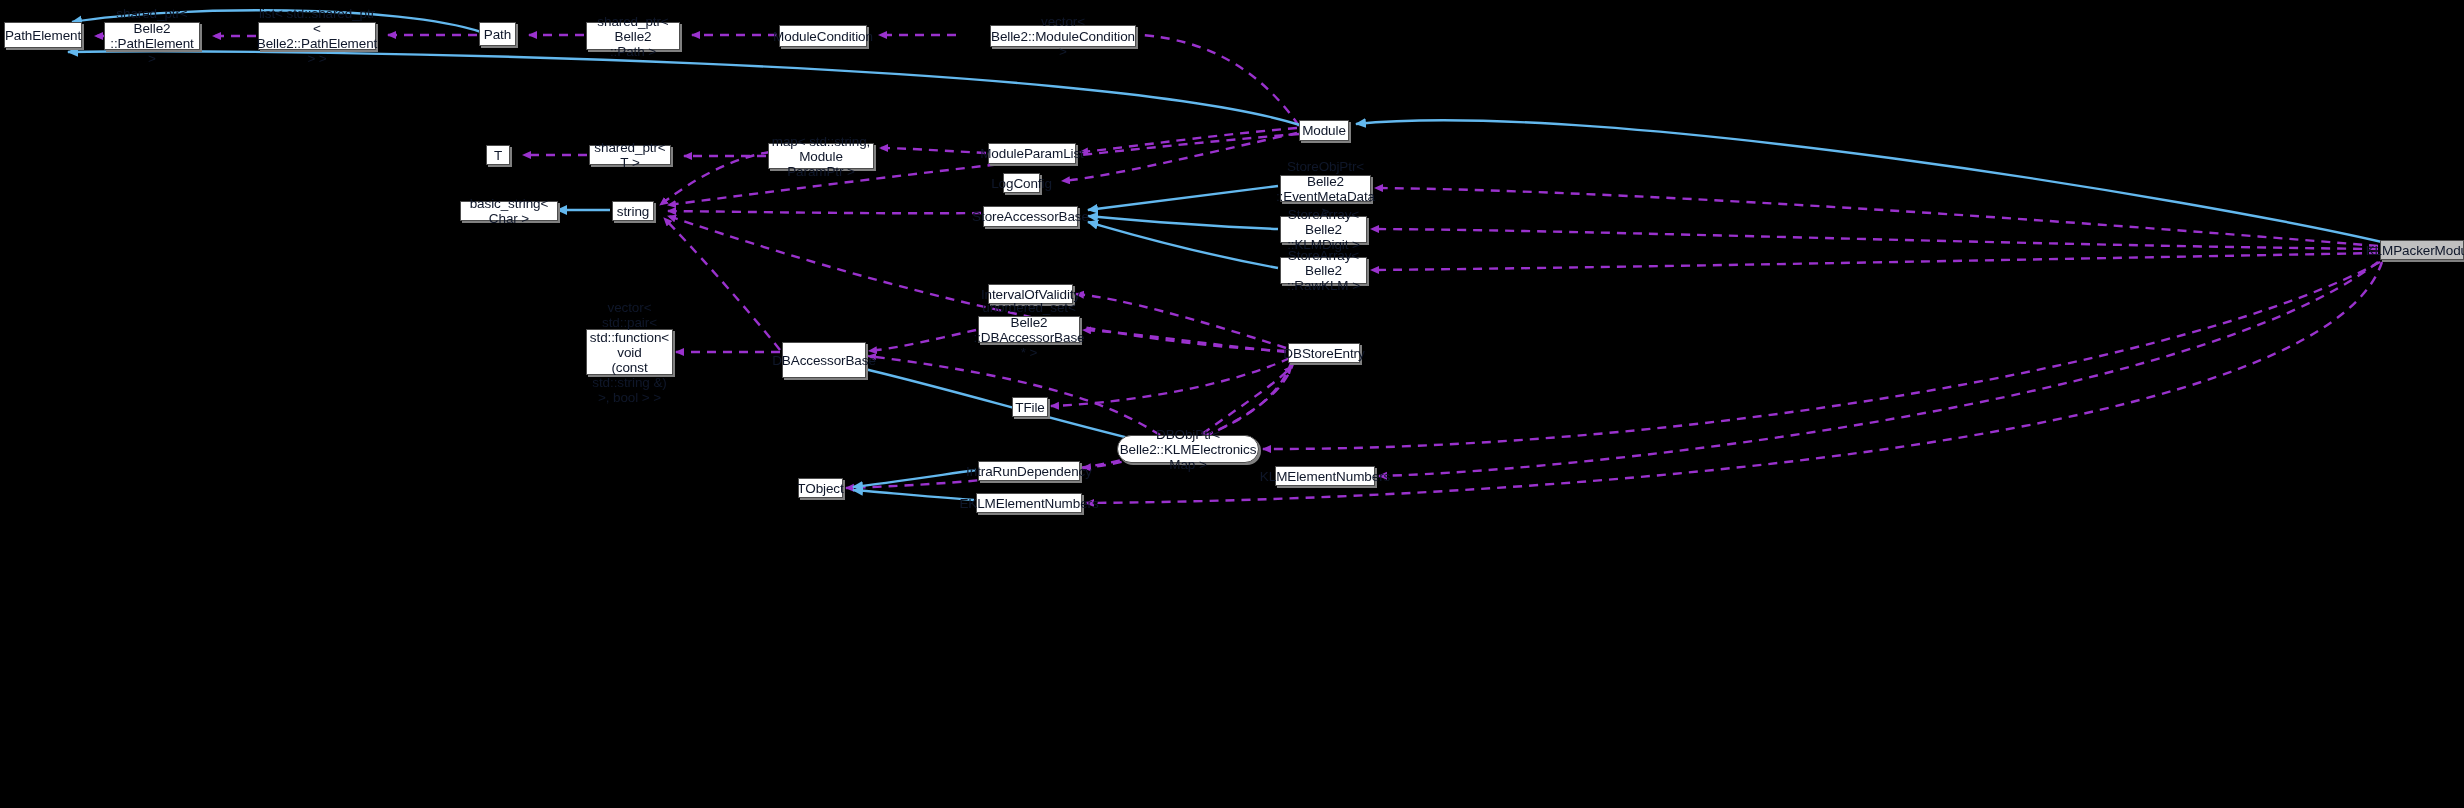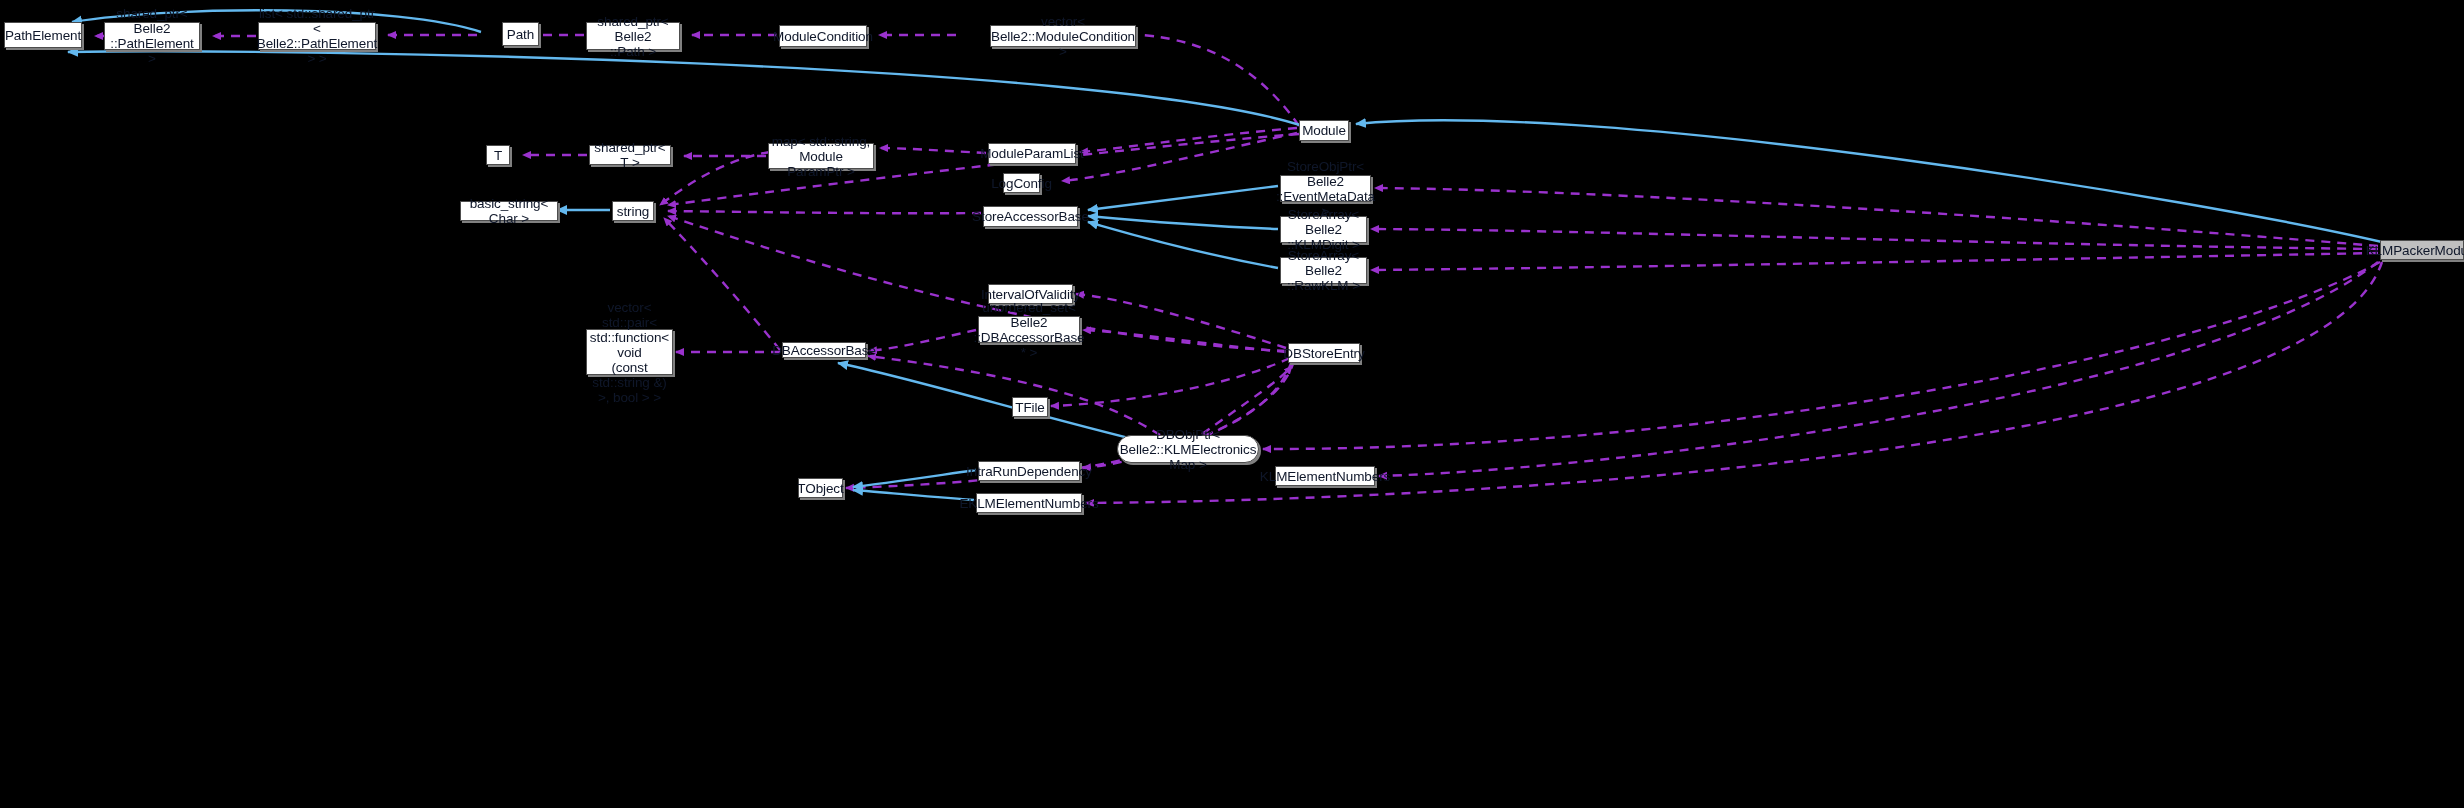--- a/index.html
+++ b/index.html
@@ -112,21 +112,21 @@
       <path d="M 976,470 C 920,478 880,484 853,487"></path>
       <path d="M 974,500 C 920,496 880,492 853,490"></path>
     </g>
   </svg>
 
   <div class="node" style="left: 4px; top: 22px; width: 78px; height: 26px;">PathElement</div>
   <div class="node" style="left: 104px; top: 22px; width: 96px; height: 28px;">shared_ptr&lt; Belle2
 ::PathElement &gt;</div>
   <div class="node" style="left: 258px; top: 22px; width: 118px; height: 28px;">list&lt; std::shared_ptr
 &lt; Belle2::PathElement &gt; &gt;</div>
-  <div class="node" style="left: 479px; top: 22px; width: 37px; height: 24px; margin-left: 23px;">Path</div>
+  <div class="node" style="left: 479px; top: 22px; width: 37px; height: 24px;">Path</div>
   <div class="node" style="left: 586px; top: 22px; width: 94px; height: 28px;">shared_ptr&lt; Belle2
 ::Path &gt;</div>
   <div class="node" style="left: 779px; top: 25px; width: 88px; height: 22px;">ModuleCondition</div>
   <div class="node" style="left: 958px; top: 25px; width: 146px; height: 22px; margin-left: 32px;">vector&lt; Belle2::ModuleCondition &gt;</div>
   <div class="node" style="left: 1299px; top: 120px; width: 50px; height: 21px;">Module</div>
   <div class="node" style="left: 486px; top: 145px; width: 24px; height: 20px;">T</div>
   <div class="node" style="left: 589px; top: 145px; width: 82px; height: 20px;">shared_ptr&lt; T &gt;</div>
   <div class="node" style="left: 768px; top: 143px; width: 106px; height: 26px;">map&lt; std::string, Module
 ParamPtr &gt;</div>
   <div class="node" style="left: 988px; top: 143px; width: 88px; height: 21px;">ModuleParamList</div>
@@ -142,21 +142,21 @@
   <div class="node" style="left: 1280px; top: 257px; width: 87px; height: 27px;">StoreArray&lt; Belle2
 ::RawKLM &gt;</div>
   <div class="node" style="left: 988px; top: 284px; width: 85px; height: 20px;">IntervalOfValidity</div>
   <div class="node" style="left: 978px; top: 316px; width: 102px; height: 27px;">unordered_set&lt; Belle2
 ::DBAccessorBase * &gt;</div>
   <div class="node" style="left: 1288px; top: 343px; width: 72px; height: 20px;">DBStoreEntry</div>
   <div class="node" style="left: 586px; top: 329px; width: 87px; height: 46px;">vector&lt; std::pair&lt;
 std::function&lt; void
 (const std::string &amp;)
 &gt;, bool &gt; &gt;</div>
-  <div class="node" style="left: 782px; top: 342px; width: 84px; height: 16px;">DBAccessorBase</div>
+  <div class="node" style="left: 782px; top: 342px; width: 84px; height: 36px;">DBAccessorBase</div>
   <div class="node" style="left: 1012px; top: 397px; width: 36px; height: 20px;">TFile</div>
   <div class="node" style="left: 1117px; top: 435px; width: 142px; height: 28px; border-radius: 14px;">DBObjPtr&lt; Belle2::KLMElectronics
 Map &gt;</div>
   <div class="node" style="left: 1275px; top: 466px; width: 100px; height: 20px;">KLMElementNumbers</div>
   <div class="node" style="left: 978px; top: 461px; width: 102px; height: 20px;">IntraRunDependency</div>
   <div class="node" style="left: 798px; top: 478px; width: 45px; height: 20px;">TObject</div>
   <div class="node" style="left: 976px; top: 493px; width: 106px; height: 20px; text-align: right;">EKLMElementNumbers</div>
 
 </div>
 

